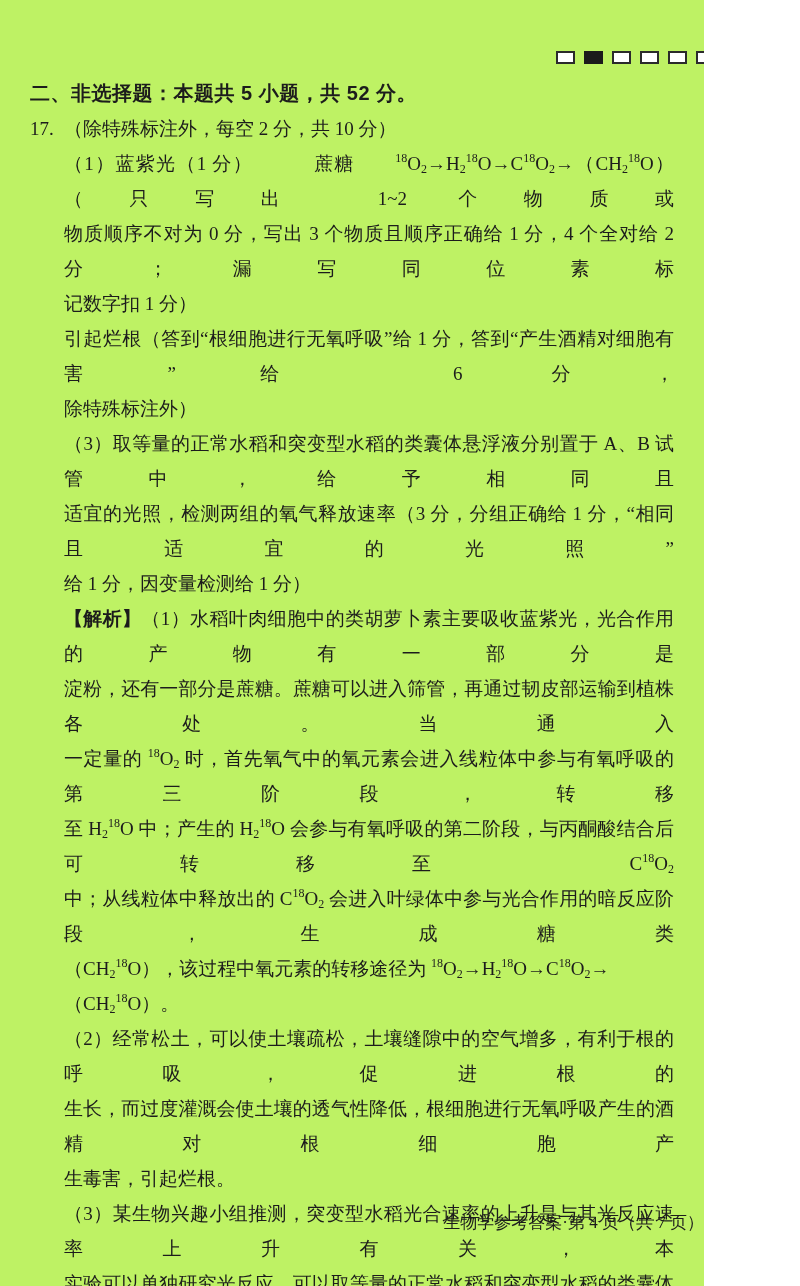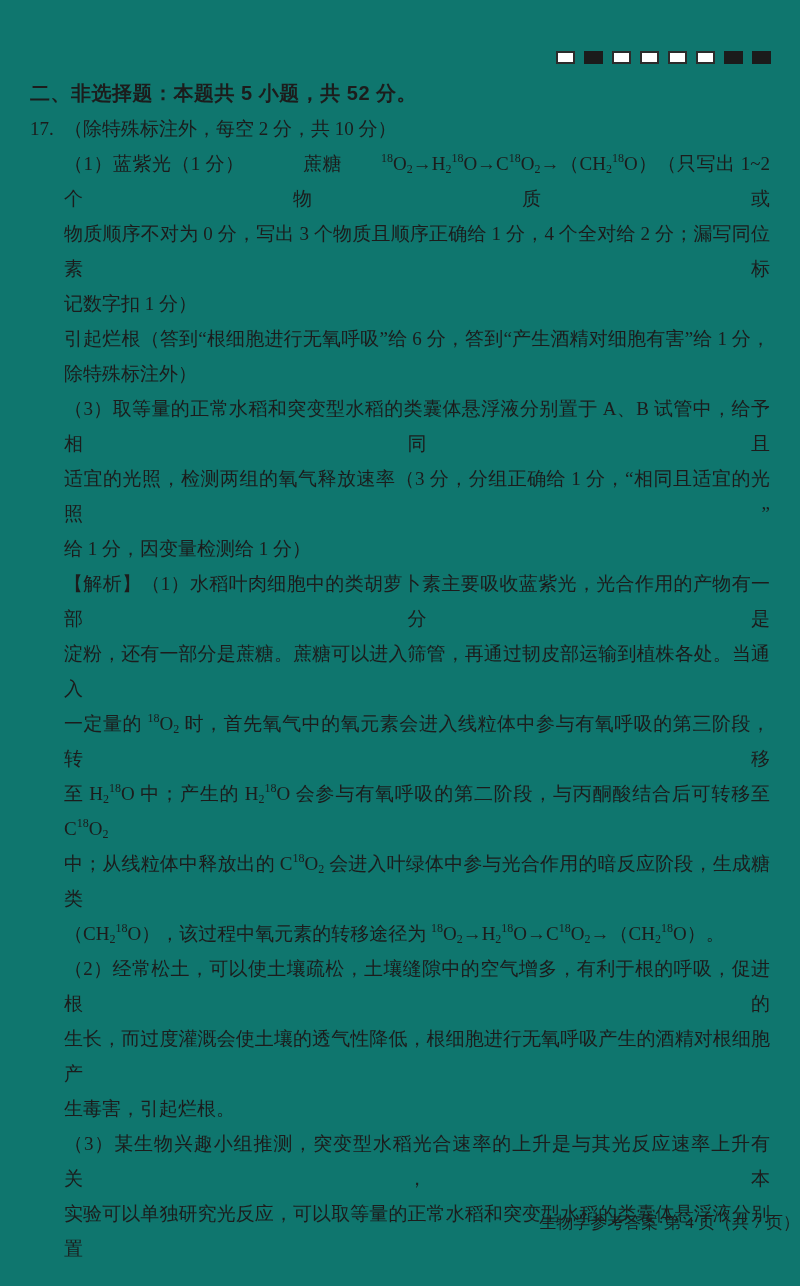--- a/index.html
+++ b/index.html
@@ -1,20 +1,20 @@
 <!DOCTYPE html>
 <html><head>
 <meta charset="utf-8">
 <style>
   html, body { margin: 0; padding: 0; background: #ffffff; }
   .page {
     position: relative;
-    width: 800px;
+    width: 704px;
     height: 1286px;
-    background: #0f766e;
+    background: #bef264;
     color: #1c1c1c;
     font-family: "Liberation Serif", serif;
     overflow: hidden;
   }
   .reg-marks {
     position: absolute;
     top: 51px;
     left: 556px;
     display: flex;
     gap: 9px;
@@ -42,21 +42,21 @@
     white-space: normal;
   }
   .q-header-line { margin-left: 0; }
   .q-num { display: inline-block; width: 34px; }
   .body-line { margin-left: 34px; }
   .body-line.full {
     text-align: justify;
     text-align-last: justify;
     text-justify: inter-character;
   }
-  .line b { font-weight: normal; }
+  .line b { font-weight: bold; }
   .line sup, .line sub {
     font-size: 12px;
     line-height: 0;
     vertical-align: baseline;
     position: relative;
   }
   .line sup { top: -8px; }
   .line sub { top: 3px; }
 
   .footer {
@@ -84,21 +84,21 @@
       <span class="mark filled"></span>
       <span class="mark filled"></span>
     </div>
   <div class="content">
     <div class="section-heading">二、非选择题：本题共 5 小题，共 52 分。</div>
     <div id="questions">
         <div class="line q-header-line"><span class="q-num">17.</span><span>（除特殊标注外，每空 2 分，共 10 分）</span></div>
         <div class="line body-line full">（1）蓝紫光（1 分）　　　蔗糖　　<sup>18</sup>O<sub>2</sub>→H<sub>2</sub><sup>18</sup>O→C<sup>18</sup>O<sub>2</sub>→（CH<sub>2</sub><sup>18</sup>O）（只写出 1~2 个物质或</div>
         <div class="line body-line full">物质顺序不对为 0 分，写出 3 个物质且顺序正确给 1 分，4 个全对给 2 分；漏写同位素标</div>
         <div class="line body-line">记数字扣 1 分）</div>
-        <div class="line body-line full">引起烂根（答到“根细胞进行无氧呼吸”给 6 分，答到“产生酒精对细胞有害”给 1 分，</div>
+        <div class="line body-line full">引起烂根（答到“根细胞进行无氧呼吸”给 1 分，答到“产生酒精对细胞有害”给 6 分，</div>
         <div class="line body-line">除特殊标注外）</div>
         <div class="line body-line full">（3）取等量的正常水稻和突变型水稻的类囊体悬浮液分别置于 A、B 试管中，给予相同且</div>
         <div class="line body-line full">适宜的光照，检测两组的氧气释放速率（3 分，分组正确给 1 分，“相同且适宜的光照”</div>
         <div class="line body-line">给 1 分，因变量检测给 1 分）</div>
         <div class="line body-line full"><b>【解析】</b>（1）水稻叶肉细胞中的类胡萝卜素主要吸收蓝紫光，光合作用的产物有一部分是</div>
         <div class="line body-line full">淀粉，还有一部分是蔗糖。蔗糖可以进入筛管，再通过韧皮部运输到植株各处。当通入</div>
         <div class="line body-line full">一定量的 <sup>18</sup>O<sub>2</sub> 时，首先氧气中的氧元素会进入线粒体中参与有氧呼吸的第三阶段，转移</div>
         <div class="line body-line full">至 H<sub>2</sub><sup>18</sup>O 中；产生的 H<sub>2</sub><sup>18</sup>O 会参与有氧呼吸的第二阶段，与丙酮酸结合后可转移至 C<sup>18</sup>O<sub>2</sub></div>
         <div class="line body-line full">中；从线粒体中释放出的 C<sup>18</sup>O<sub>2</sub> 会进入叶绿体中参与光合作用的暗反应阶段，生成糖类</div>
         <div class="line body-line">（CH<sub>2</sub><sup>18</sup>O），该过程中氧元素的转移途径为 <sup>18</sup>O<sub>2</sub>→H<sub>2</sub><sup>18</sup>O→C<sup>18</sup>O<sub>2</sub>→（CH<sub>2</sub><sup>18</sup>O）。</div>

